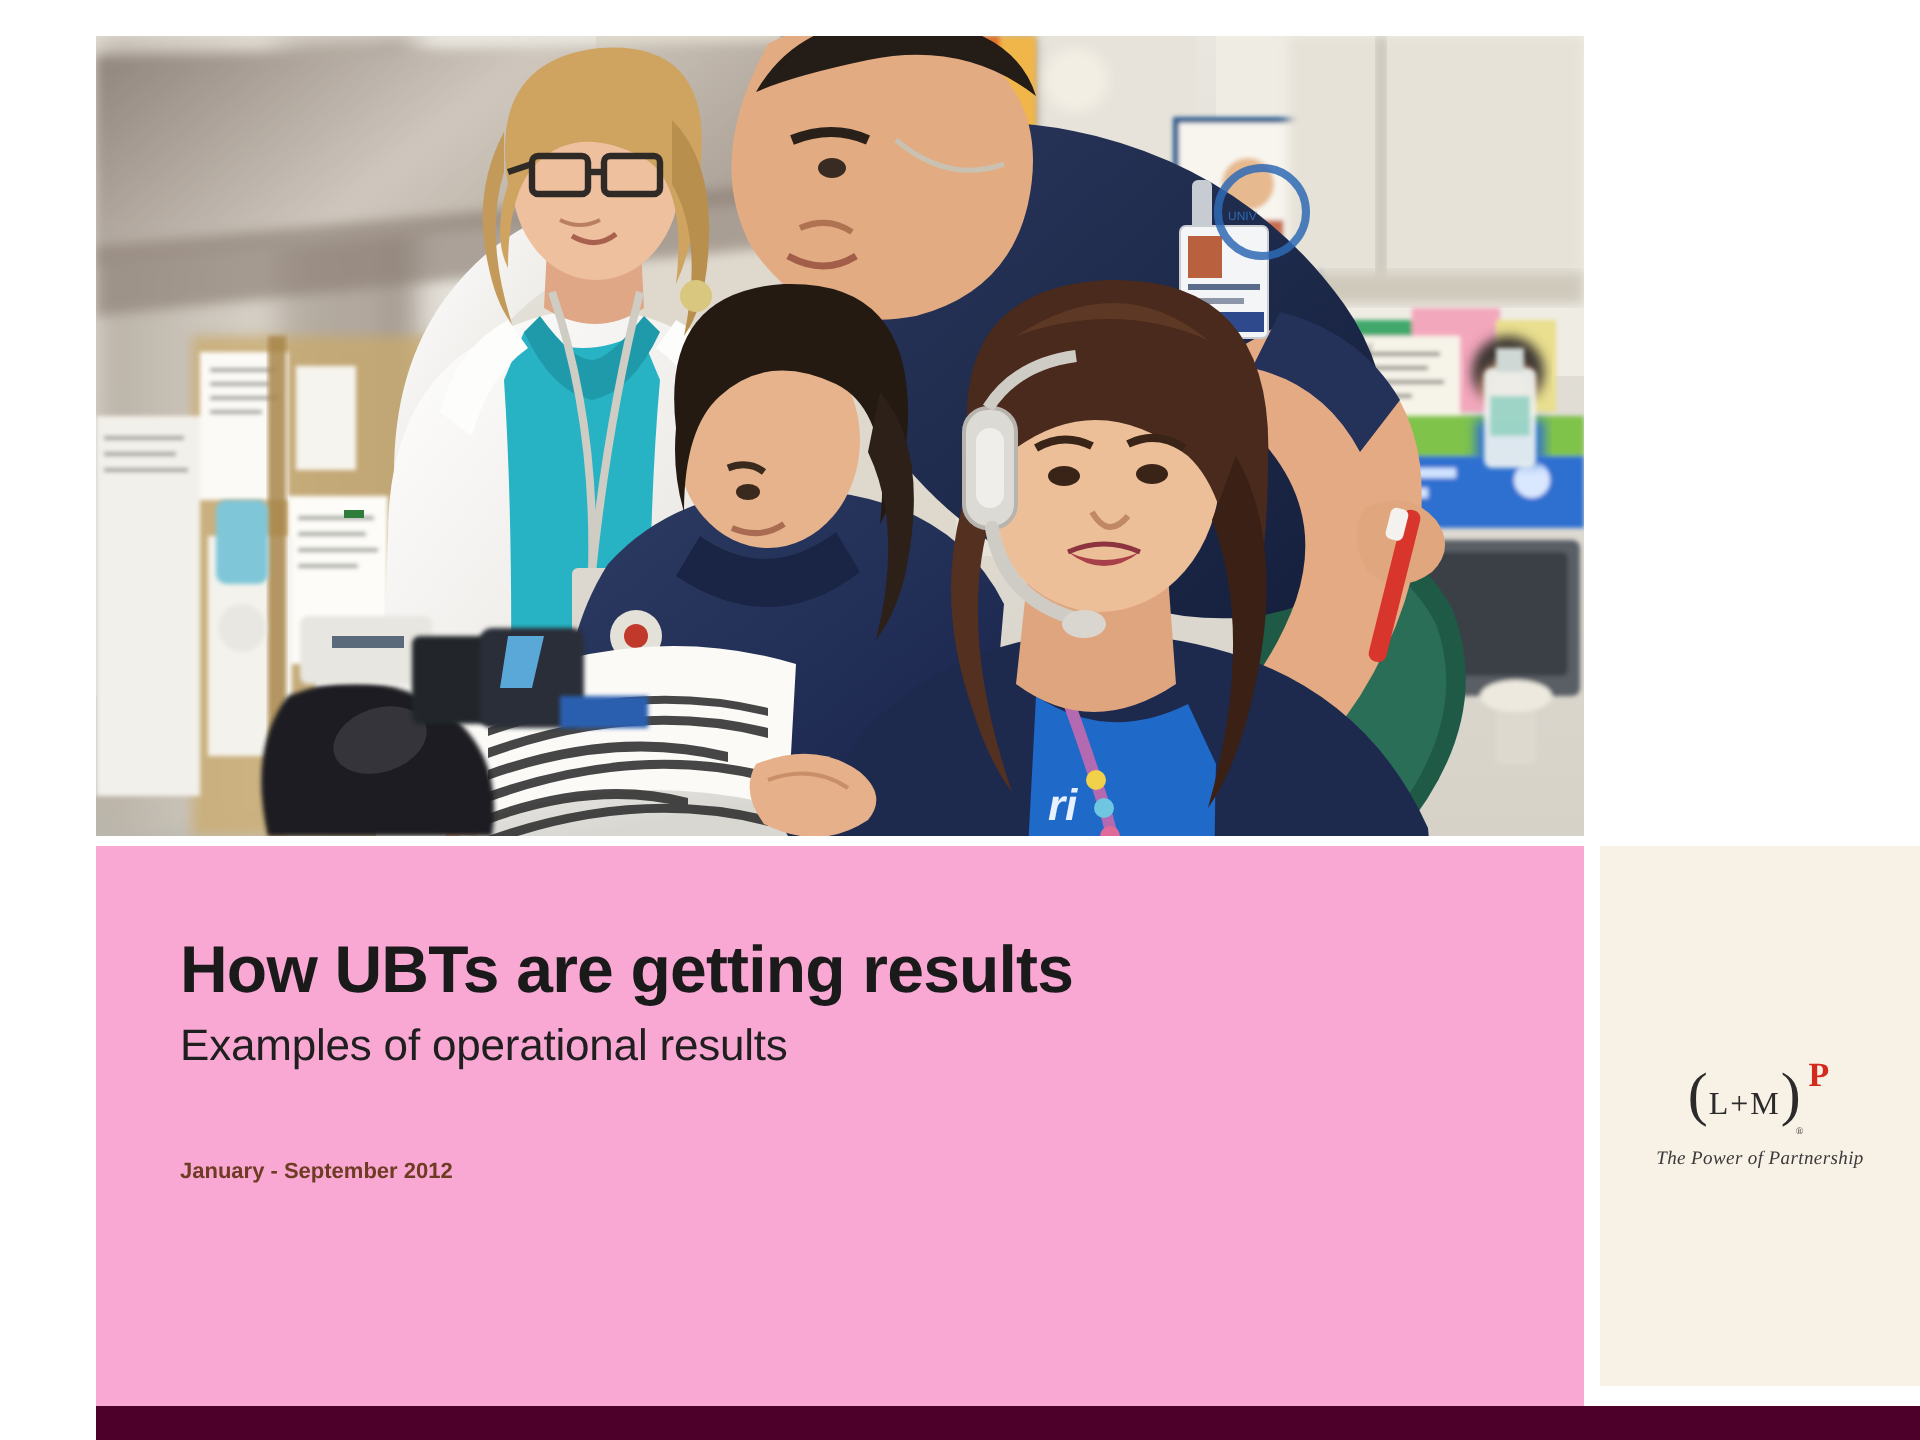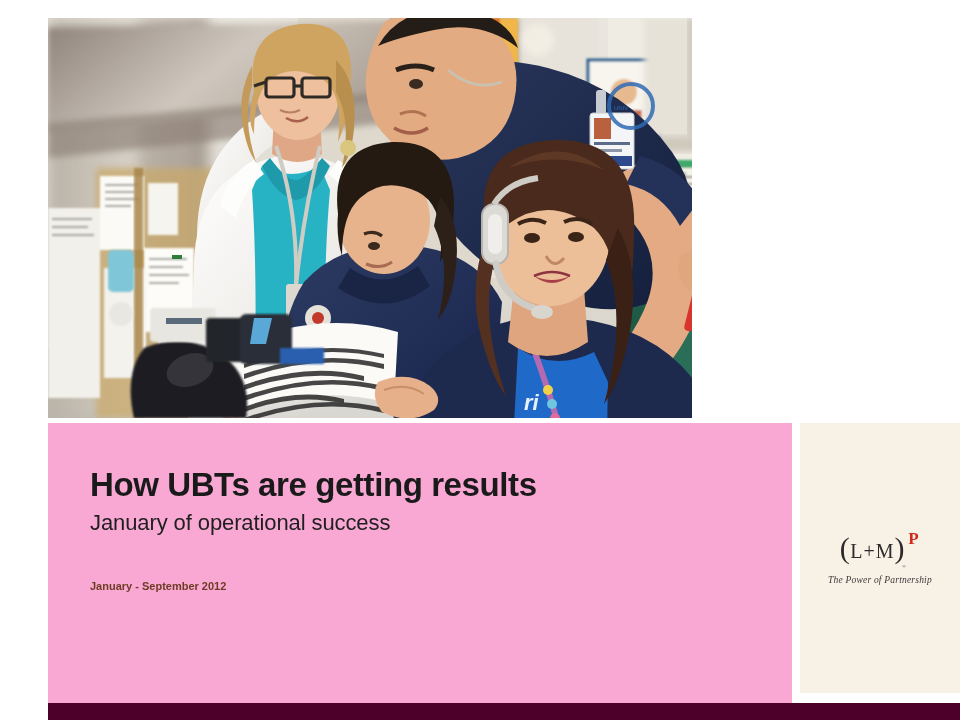--- a/index.html
+++ b/index.html
@@ -17,21 +17,21 @@
     width: 960px;
     height: 720px;
     background: #ffffff;
   }
 
   
   .hero-photo {
     position: absolute;
     left: 48px;
     top: 18px;
-    width: 644px;
+    width: 744px;
     height: 400px;
     overflow: hidden;
     background: #b0a496;
   }
 
   .hero-photo svg {
     display: block;
     width: 744px;
     height: 400px;
   }
@@ -70,21 +70,21 @@
     font-size: 26px;
     color: #2b2b2b;
     letter-spacing: 0.5px;
     white-space: nowrap;
   }
   .logo-mark .paren {
     font-size: 30px;
     font-weight: 400;
   }
   .logo-mark .lm {
-    font-size: 20px;
+    font-size: 16px;
     font-variant: small-caps;
     letter-spacing: 1px;
   }
   .logo-mark .sup-p {
     color: #D42A1E;
     font-size: 17px;
     font-weight: 700;
     vertical-align: super;
     position: relative;
     top: -4px;
@@ -488,21 +488,21 @@
         <rect x="60" y="232" width="26" height="42" rx="5" fill="#7fc6d8" filter="url(#tiny)"></rect>
         <circle cx="73" cy="296" r="12" fill="#e9e7e1" filter="url(#tiny)"></circle>
       </g>
 
       <rect x="0" y="0" width="744" height="400" fill="none"></rect>
     </svg>
   </div>
 
   <div class="content-panel">
     <div class="slide-title">How UBTs are getting results</div>
-    <div class="slide-subtitle">January of operational success</div>
+    <div class="slide-subtitle">Examples of operational results</div>
     <div class="slide-daterange">January - September 2012</div>
   </div>
 
   <div class="logo-panel">
     <div class="logo-block">
       <div class="logo-mark">
         <span class="paren">(</span><span class="lm">L+M</span><span class="paren">)</span><span class="logo-reg">®</span><span class="sup-p">P</span>
       </div>
       <div class="logo-tagline">The Power of Partnership</div>
     </div>

